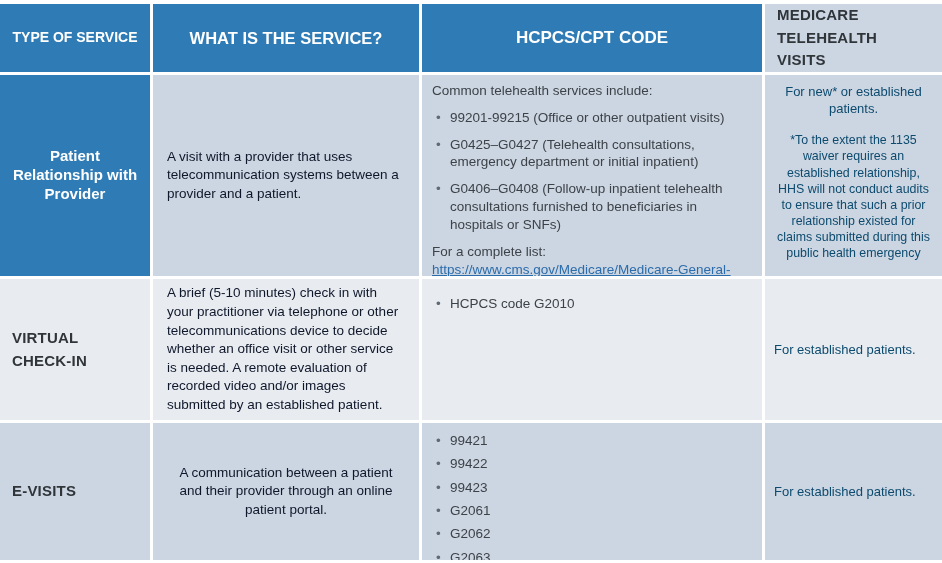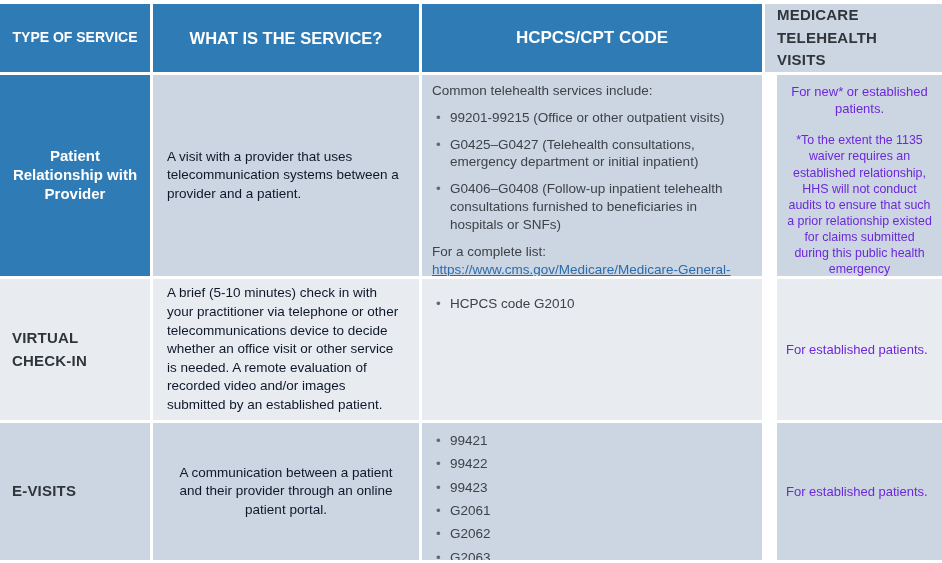--- a/index.html
+++ b/index.html
@@ -99,25 +99,24 @@
   .link {
     color: #2b6cab;
     text-decoration: underline;
     overflow-wrap: anywhere;
     cursor: pointer;
     display: block;
   }
 
   
   .rel {
-    color: #6d28d9;
+    color: #0c4a6e;
     font-size: 13px;
     line-height: 1.32;
     padding: 8px 9px;
-    margin-left: 12px;
   }
   .rel p { margin: 0; }
   .rel.centered { text-align: center; }
   .rel .note {
     font-size: 12.4px;
     margin-top: 15px;
     line-height: 1.3;
   }
   .rel.middle {
     display: flex;

